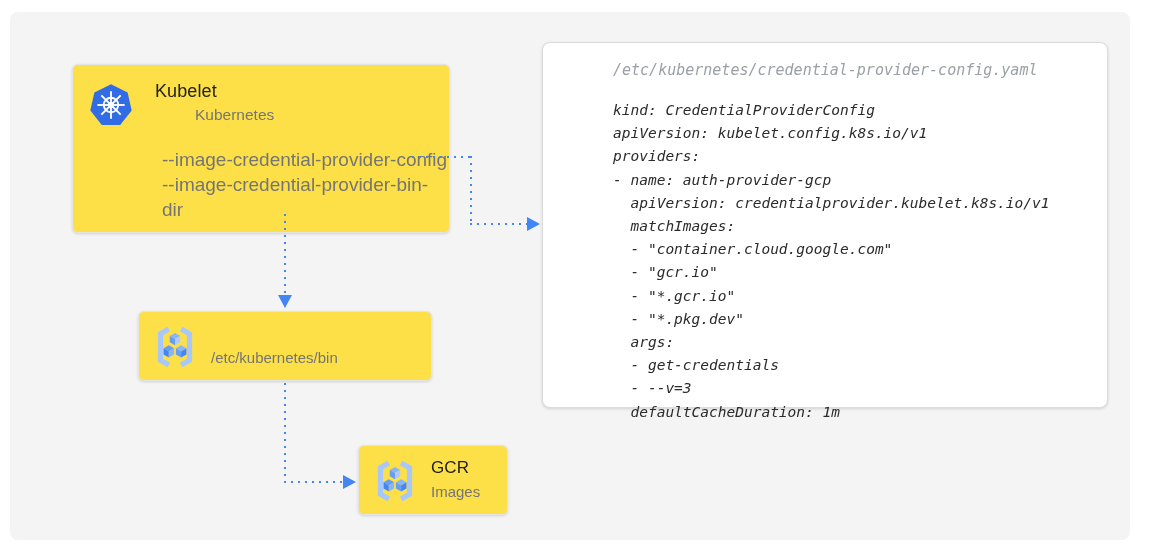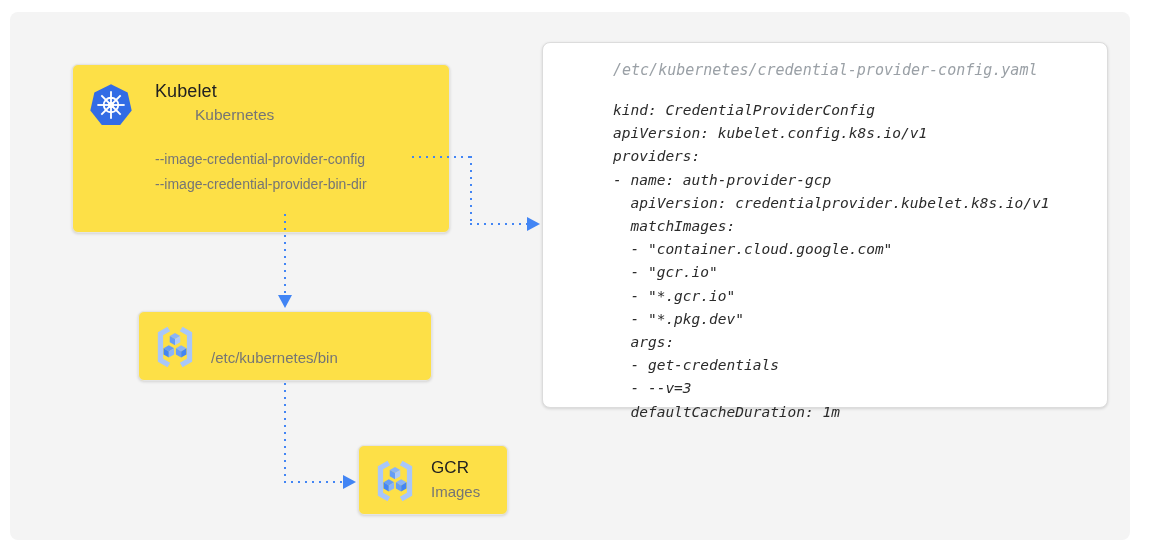--- a/index.html
+++ b/index.html
@@ -48,23 +48,23 @@
   .node-subtitle{
     position:absolute;
     color:var(--muted-text);
     font-size:15.5px;
   }
   .node-kubelet .node-title{left:82px;top:16px;}
   .node-kubelet .node-subtitle{left:82px;top:41px;margin-left:40px;}
   .node-auth .node-title,.node-gcr .node-title{left:72px;top:12px;font-size:17px;}
   .node-auth .node-subtitle,.node-gcr .node-subtitle{left:72px;top:37px;font-size:15px;}
   .flags{
-    position:absolute;left:82px;top:82px;
+    position:absolute;left:89px;top:82px;
     color:var(--muted-text);
-    font-size:14px;line-height:25px;
+    font-size:19px;line-height:25px;
   }
   .code-panel{
     position:absolute;
     left:542px;top:42px;width:566px;height:366px;
     background:#ffffff;
     border:1px solid #dcdcdc;
     border-radius:8px;
     box-shadow:0 1px 3px rgba(0,0,0,0.14);
   }
   .code-filename{

